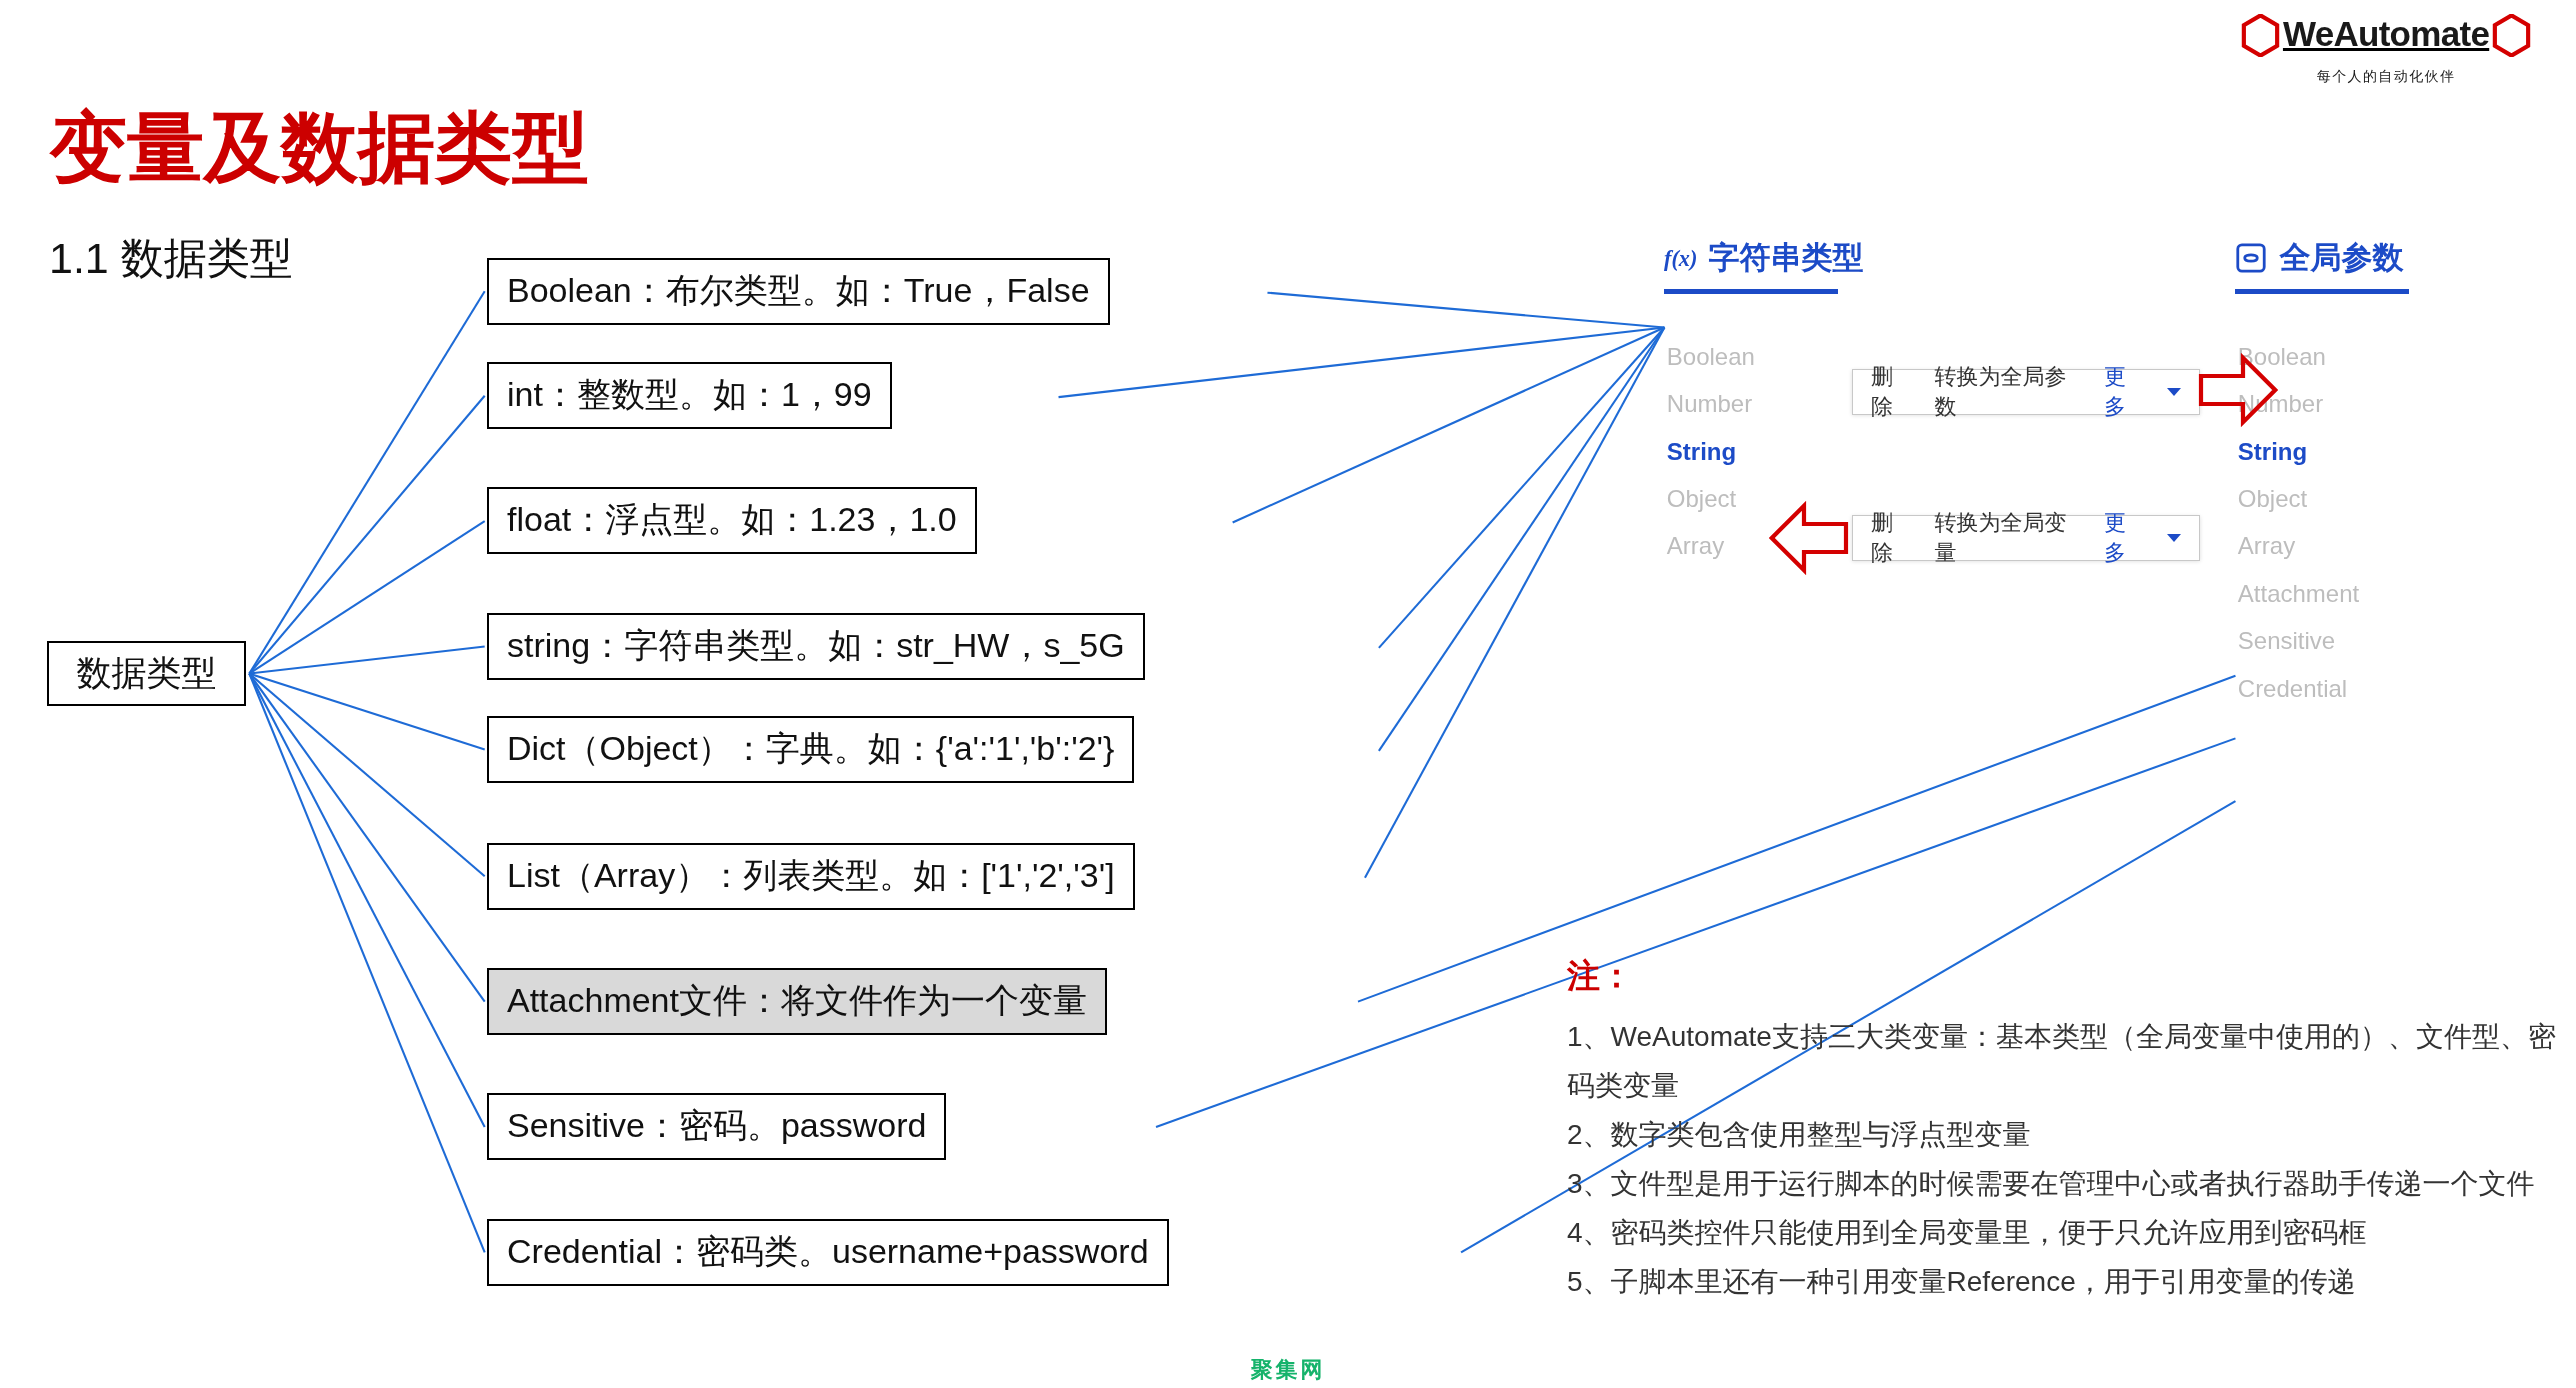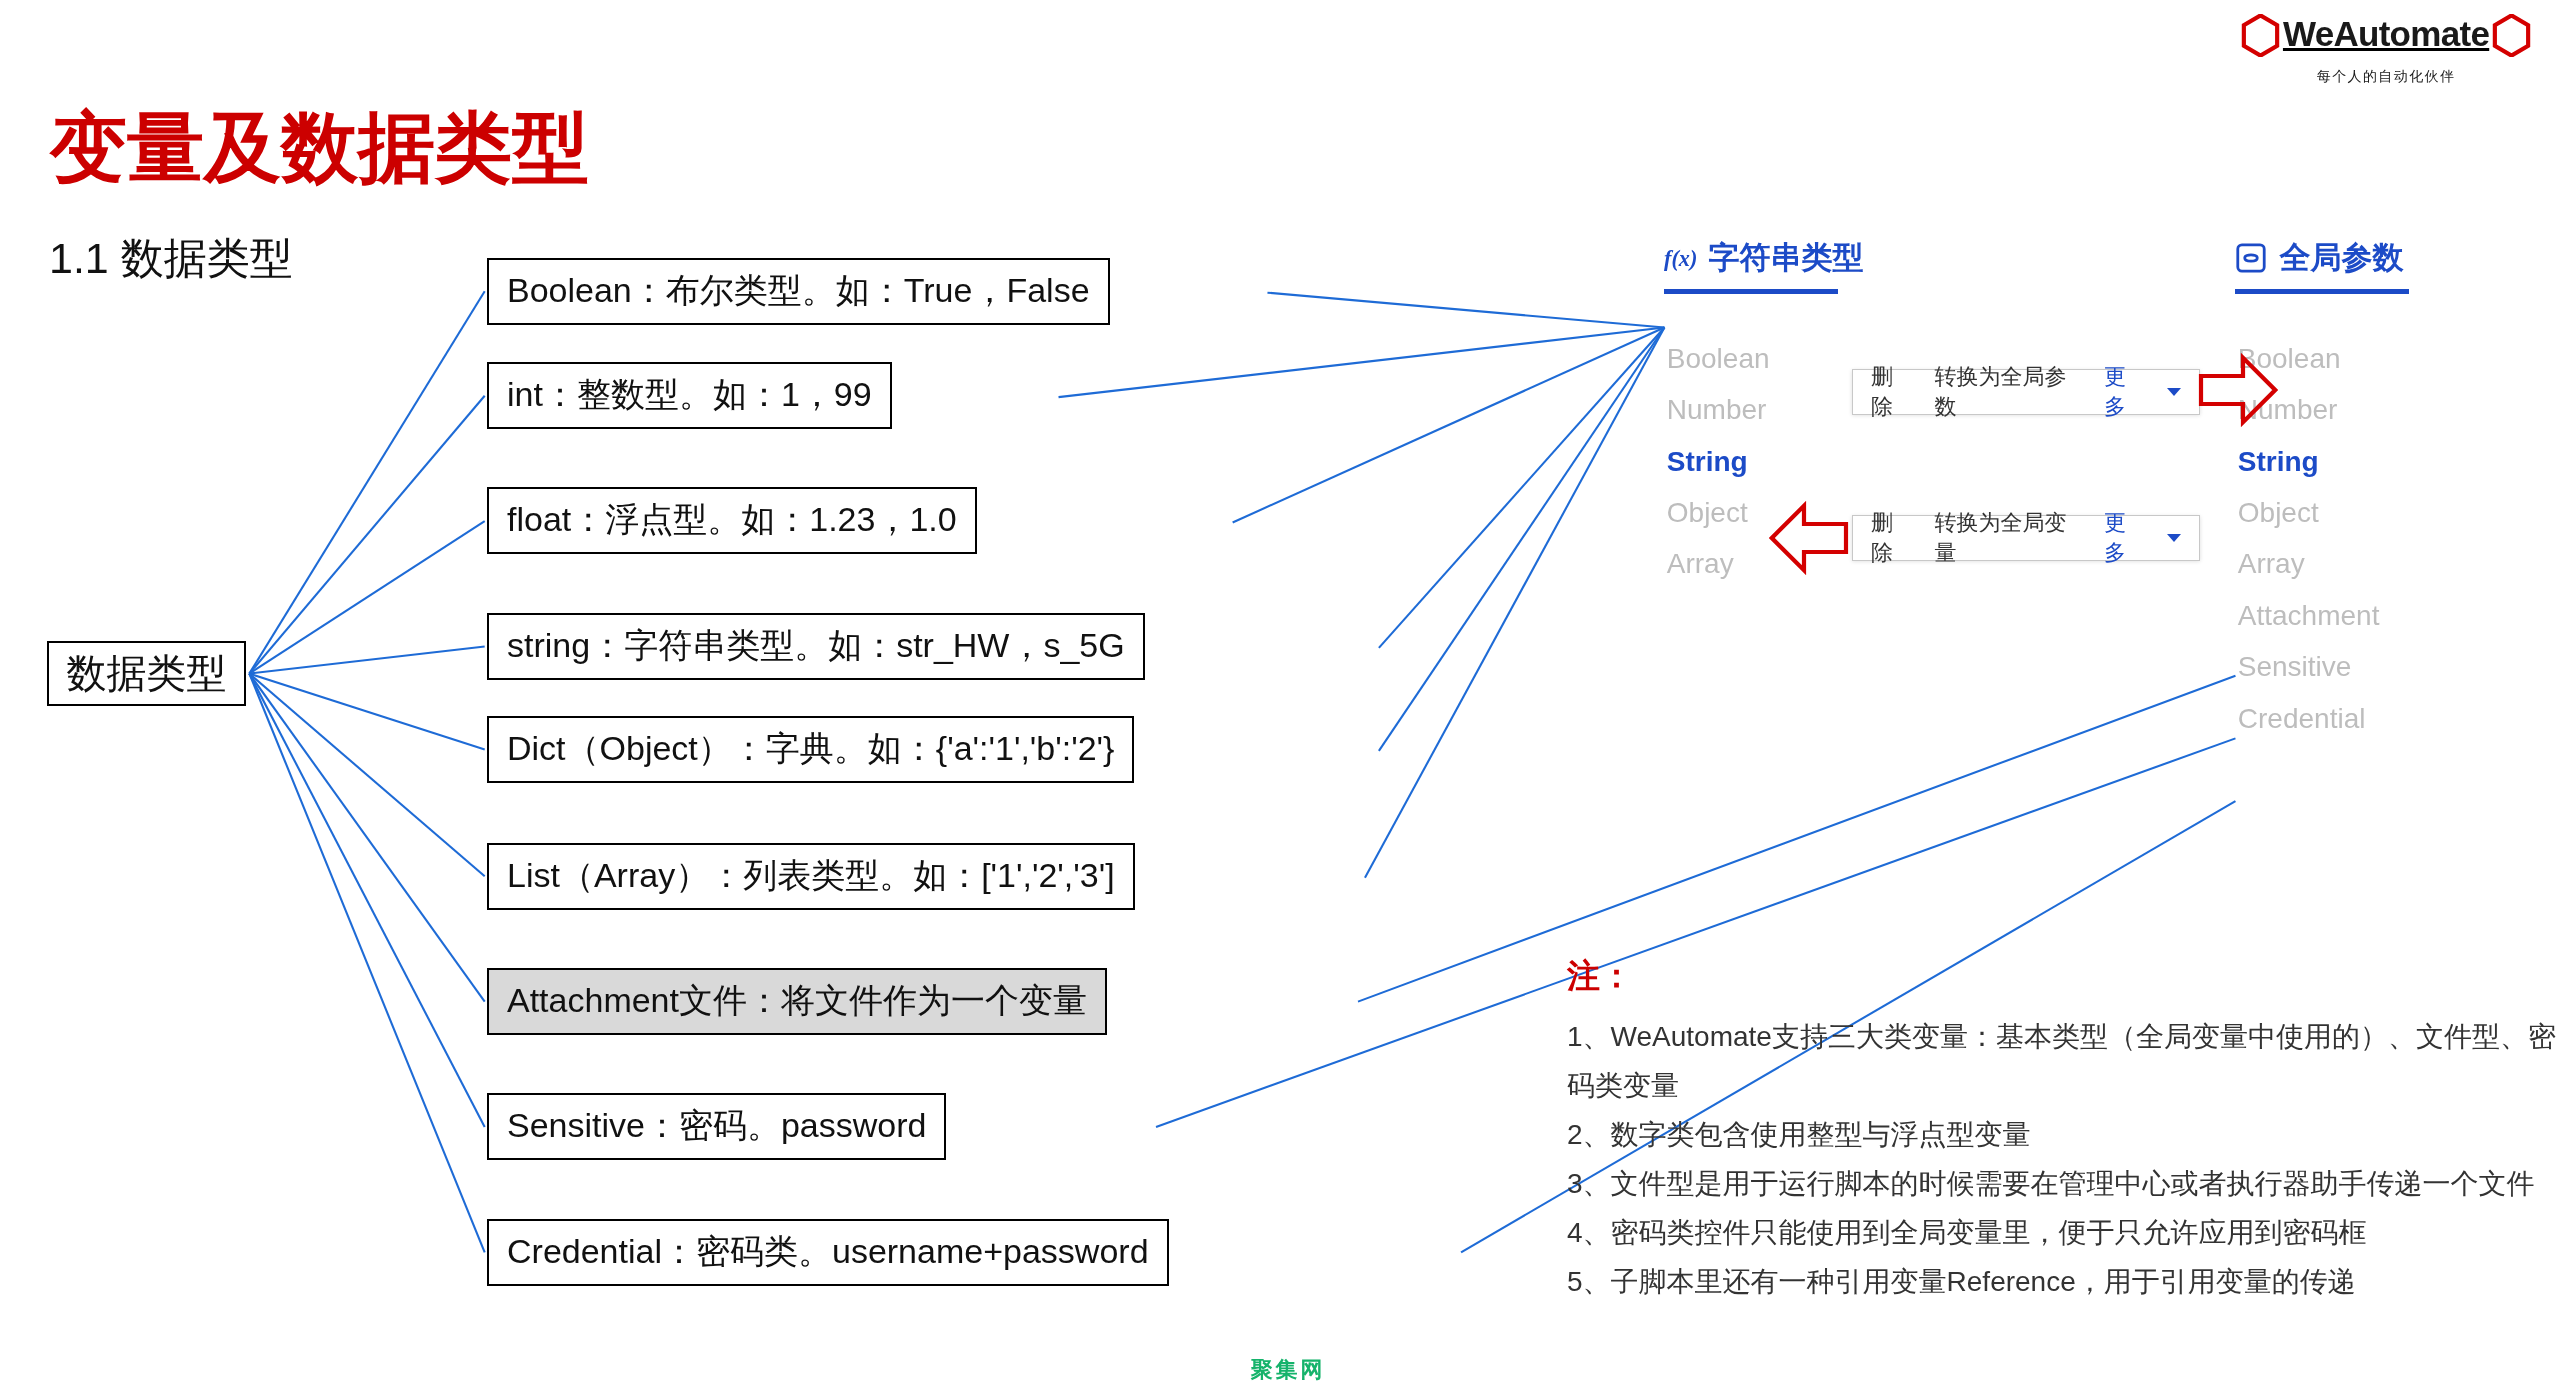--- a/index.html
+++ b/index.html
@@ -70,21 +70,21 @@
   .root-box {
     position: absolute;
     left: 47px;
     top: 641px;
     width: 199px;
     height: 65px;
     border: 2.1px solid #000;
     display: flex;
     align-items: center;
     justify-content: center;
-    font-size: 40px;
+    font-size: 35px;
     color: #111;
     background: #fff;
   }
 
   
   .dtype-col {
     position: absolute;
     left: 487px;
     width: 975px;
   }
@@ -132,21 +132,21 @@
     display: inline-flex; align-items:center; justify-content:center;
   }
   .panel-underline {
     width: 174px;
     height: 5.6px;
     background: #1c4bc7;
     margin-bottom: 39px;
   }
   .panel-list { display:flex; flex-direction:column; }
   .panel-item {
-    font-size: 28px;
+    font-size: 24px;
     color: #bdbdbd;
     padding: 9.7px 2.8px;
   }
   .panel-item.sel { color:#1c4bc7; font-weight:700; }
 
   
   .action-strip {
     position: absolute;
     height: 46px;
     border: 0.7px solid #c8c8c8;

